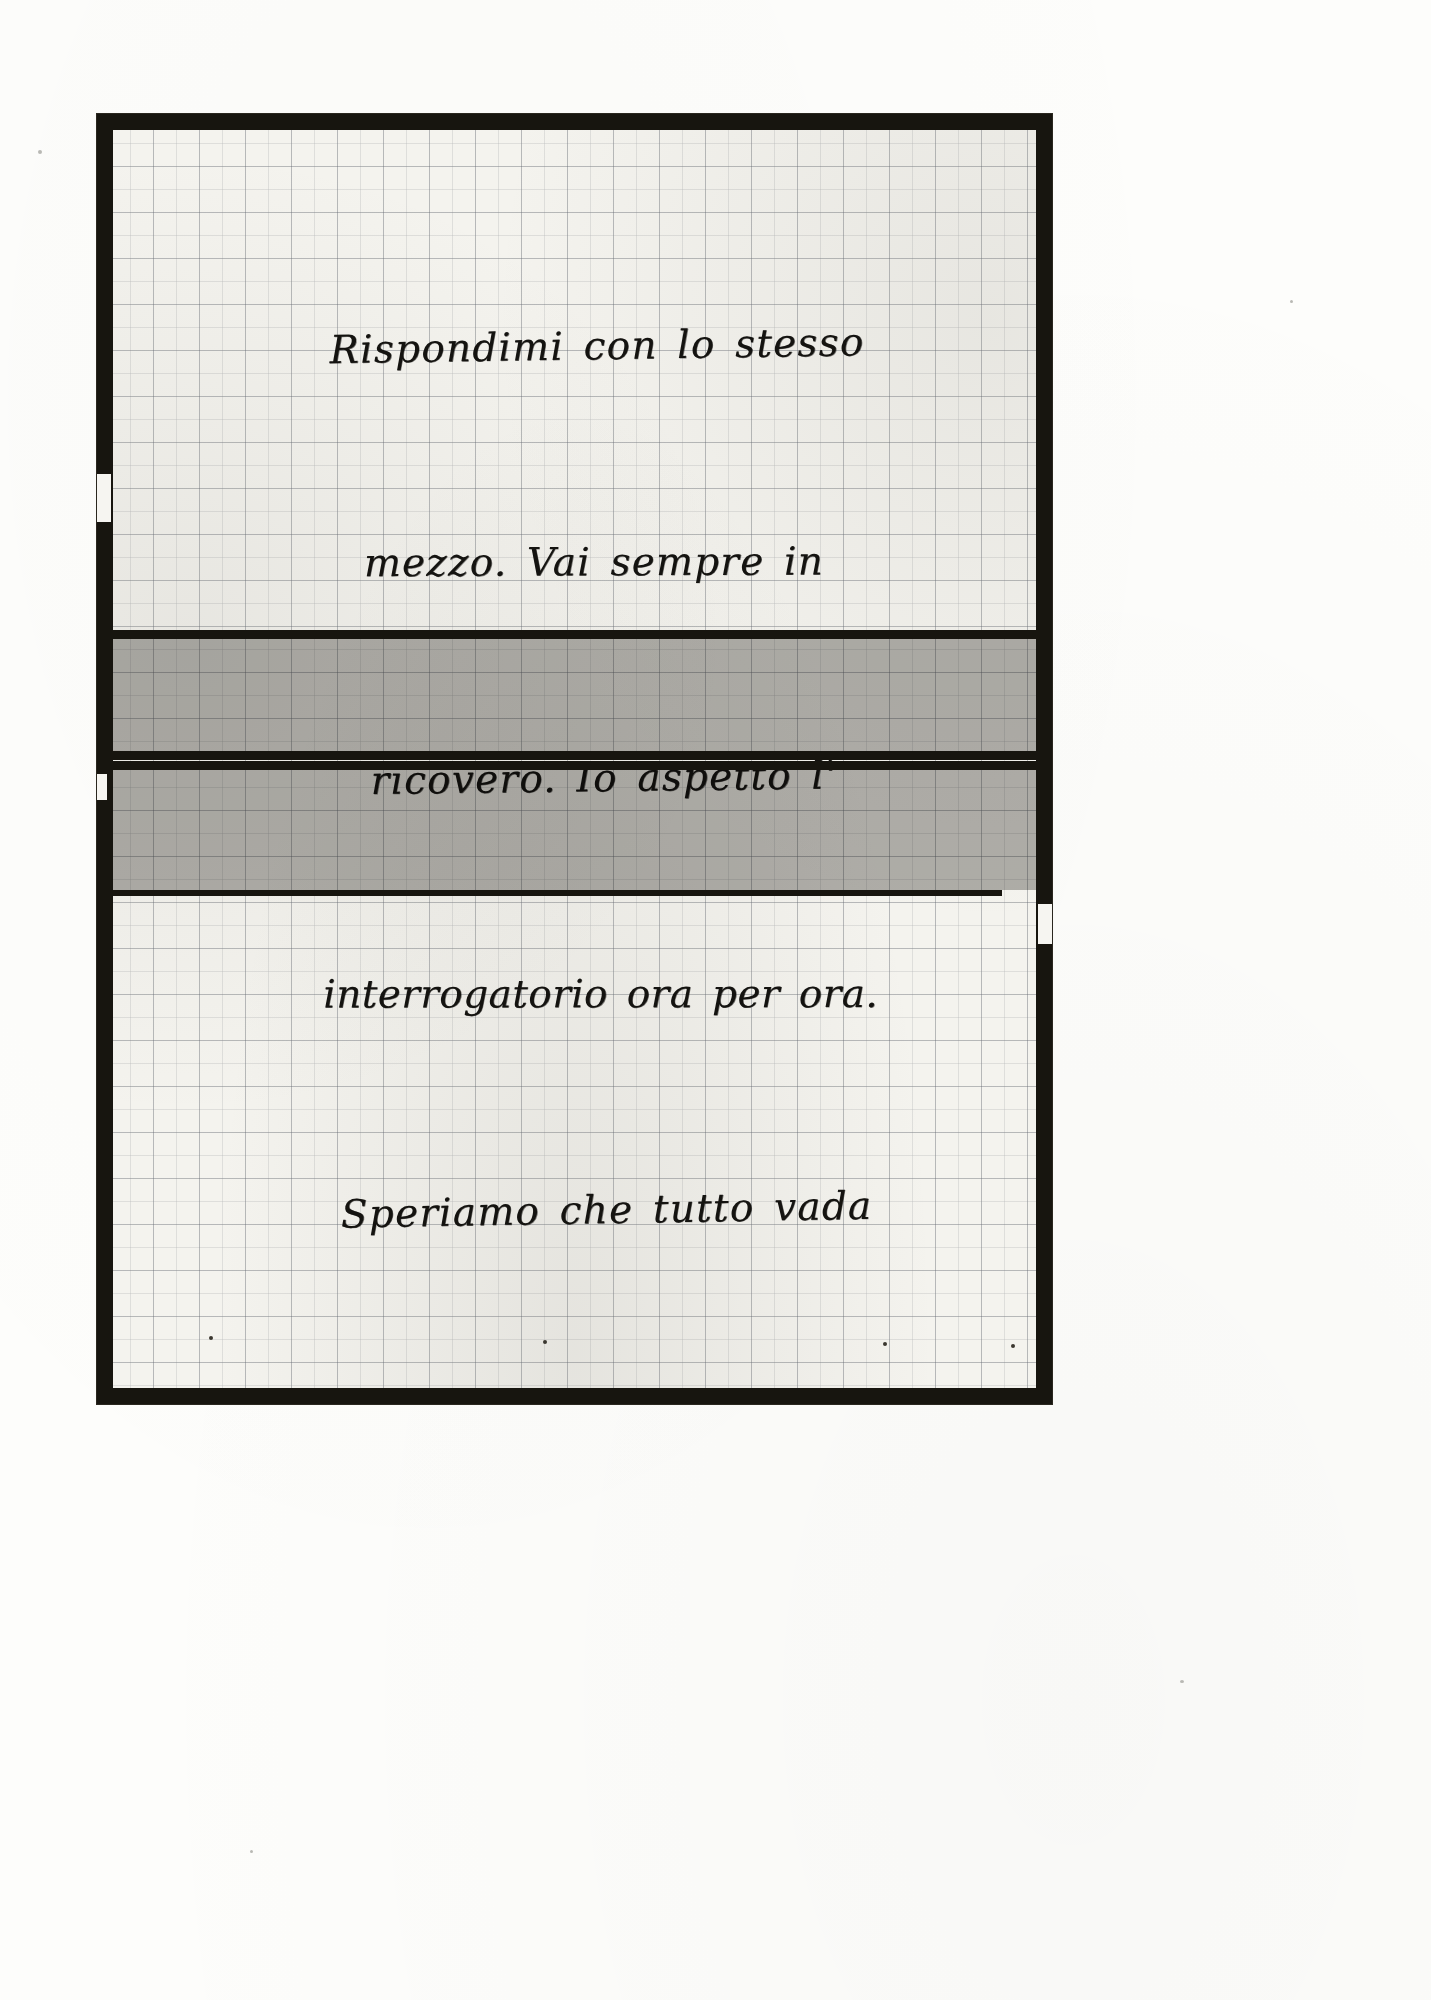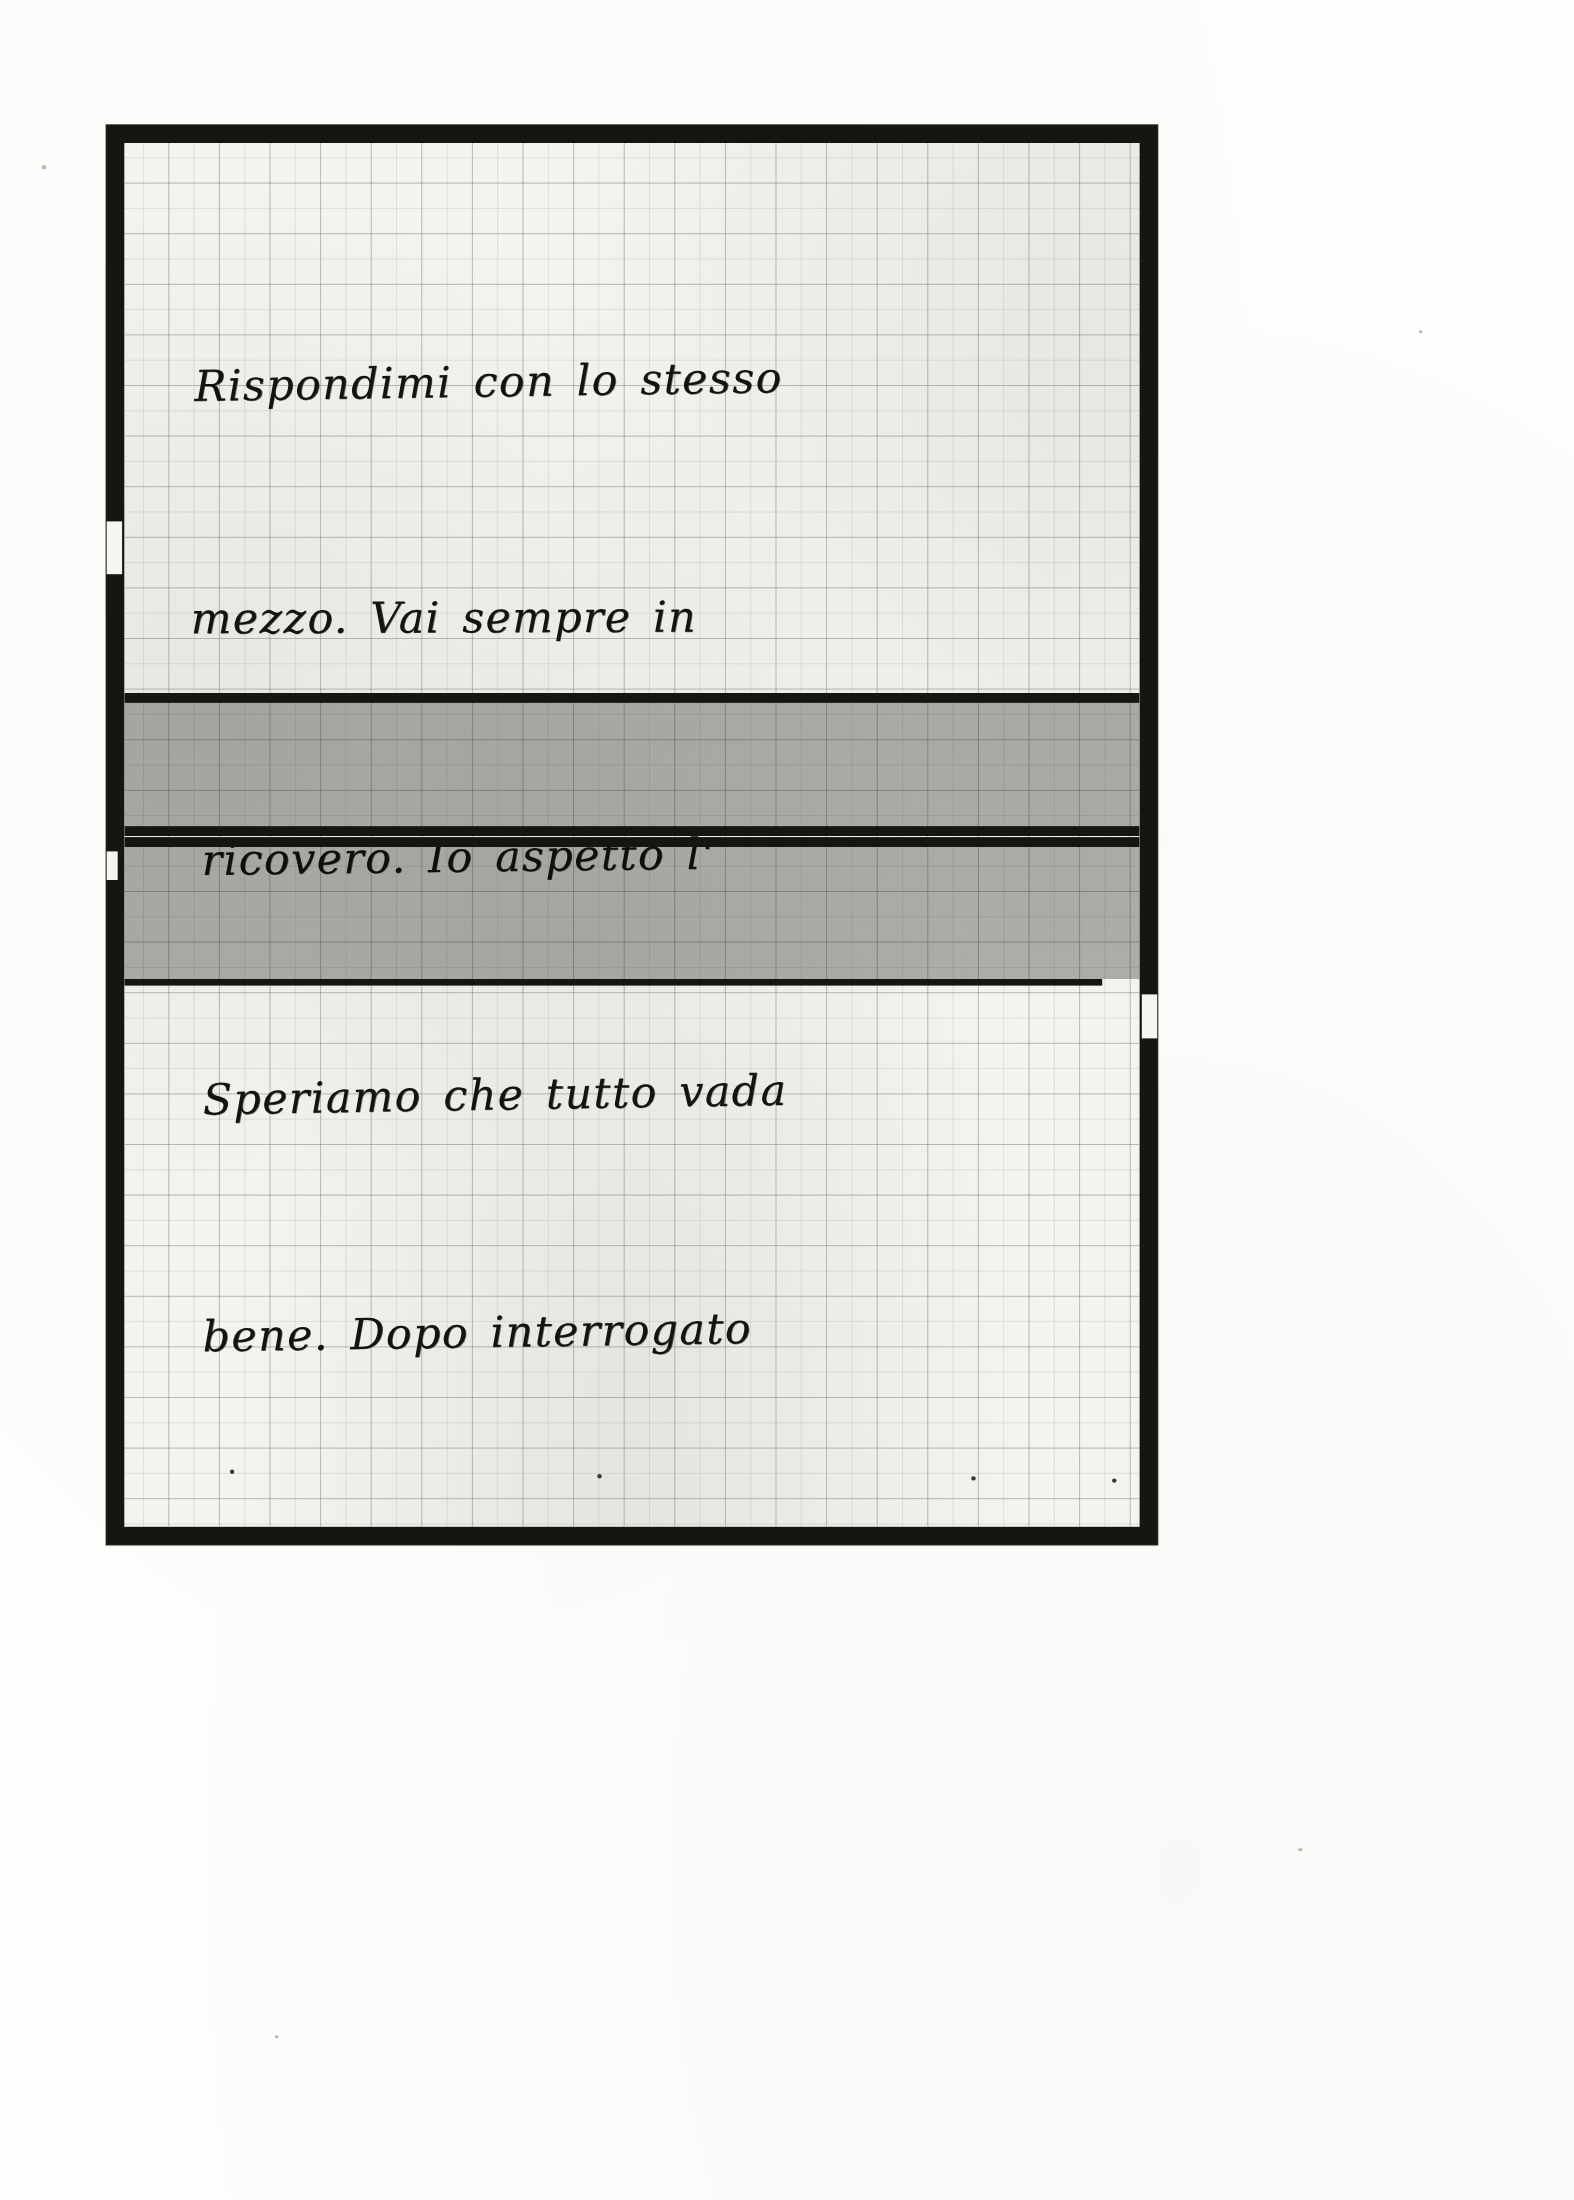--- a/index.html
+++ b/index.html
@@ -55,20 +55,21 @@
 
   
   #letter-paper {
     position: absolute;
     left: 16px;
     top: 16px;
     right: 16px;
     bottom: 16px;
     background: #f4f3ee;
     overflow: hidden;
+    text-align: center;
   }
 
   
   #grid-lines {
     position: absolute;
     inset: 0;
     background-image:
       linear-gradient(to right, rgba(90,95,105,0.30) 1px, rgba(0,0,0,0) 1px),
       linear-gradient(to bottom, rgba(90,95,105,0.30) 1px, rgba(0,0,0,0) 1px);
     background-size: 46px 46px;
@@ -181,20 +182,21 @@
     <div id="letter-paper">
 
       <div id="grid-lines"></div>
       <div id="grid-lines" class="fine"></div>
       <div id="paper-stains"></div>
 
       <div id="handwriting">
         <span class="hw-line j1">Rispondimi con lo stesso</span>
         <span class="hw-line j2">mezzo. Vai sempre in</span>
         <span class="hw-line j3">ricovero. Io aspetto l'</span>
+        <span class="hw-line j4 tight">interrogatorio ora per ora.</span>
         <span class="hw-line j5">Speriamo che tutto vada</span>
         <span class="hw-line j1">bene. Dopo interrogato</span>
         
         
         
         
         
         
         
         

